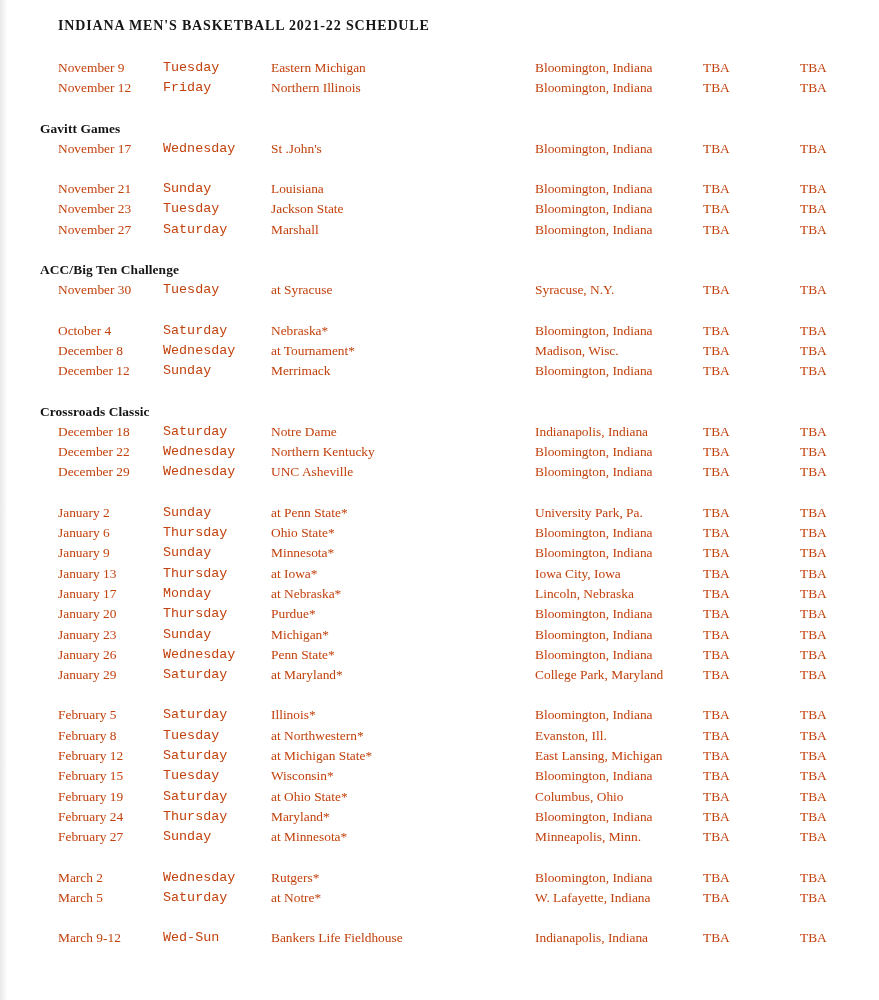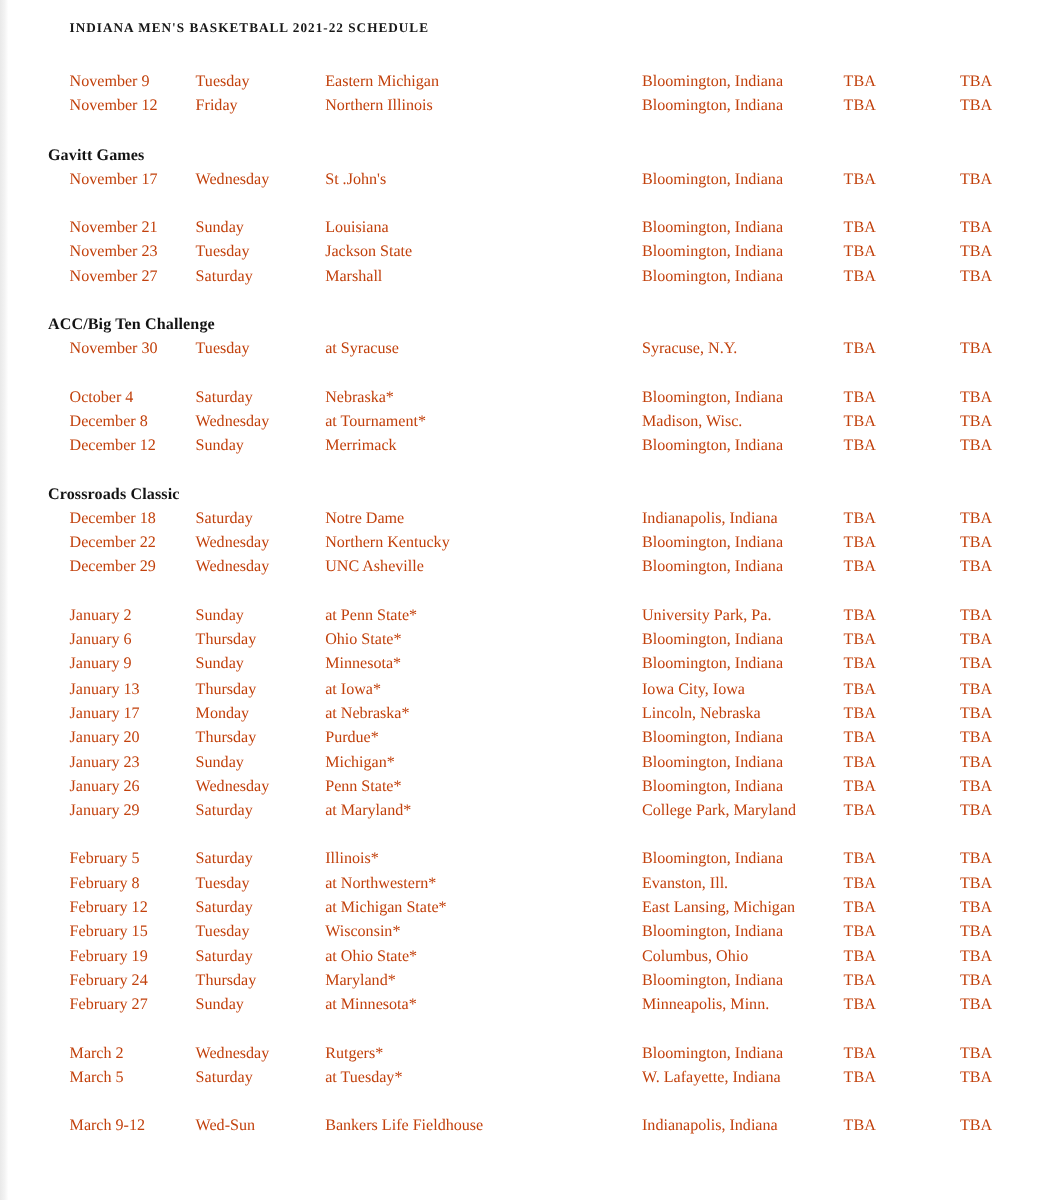--- a/index.html
+++ b/index.html
@@ -29,21 +29,21 @@
     top: 0; left: 0;
     width: 879px;
     height: 1000px;
   }
   .page-title {
     position: absolute;
     left: 58px;
     top: 18px;
     font-family: "Liberation Serif", "DejaVu Serif", serif;
     font-weight: bold;
-    font-size: 11px;
+    font-size: 14px;
     letter-spacing: 0.85px;
     color: #171717;
     white-space: nowrap;
   }
   .schedule {
     position: absolute;
     left: 0;
     top: 58px;
     width: 879px;
   }
@@ -74,20 +74,21 @@
   }
   .c-date {
     position: absolute;
     left: 58px;
     top: 0;
   }
   .c-day {
     position: absolute;
     left: 163px;
     top: 0;
+    font-family: Liberation Mono, monospace;
   }
   .c-opponent {
     position: absolute;
     left: 271px;
     top: 0;
   }
   .c-location {
     position: absolute;
     left: 535px;
     top: 0;
@@ -377,21 +378,21 @@
           <span class="c-date">March 2</span>
           <span class="c-day">Wednesday</span>
           <span class="c-opponent">Rutgers*</span>
           <span class="c-location">Bloomington, Indiana</span>
           <span class="c-time">TBA</span>
           <span class="c-tv">TBA</span>
         </div>
         <div class="row">
           <span class="c-date">March 5</span>
           <span class="c-day">Saturday</span>
-          <span class="c-opponent">at Tuesday*</span>
+          <span class="c-opponent">at Notre*</span>
           <span class="c-location">W. Lafayette, Indiana</span>
           <span class="c-time">TBA</span>
           <span class="c-tv">TBA</span>
         </div>
       </div>
       <div class="section">
         <div class="section-gap"></div>
         <div class="row">
           <span class="c-date">March 9-12</span>
           <span class="c-day">Wed-Sun</span>

